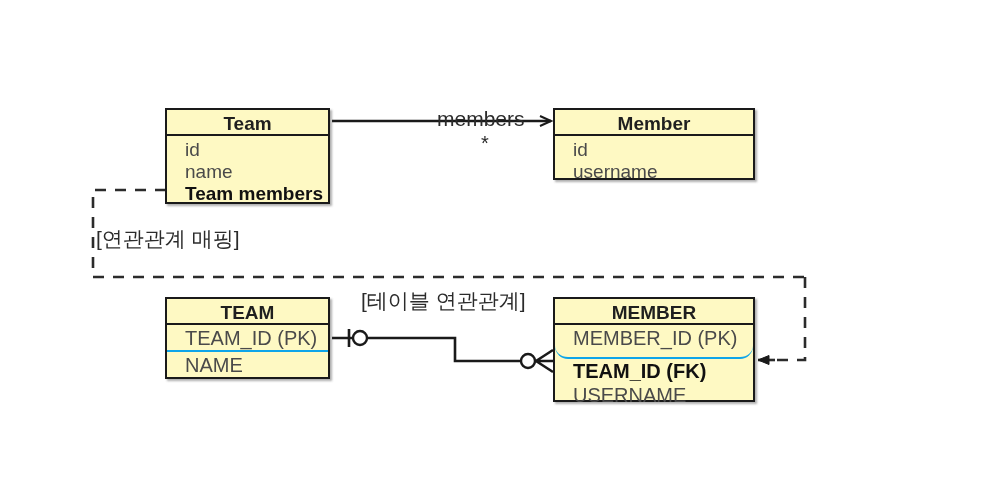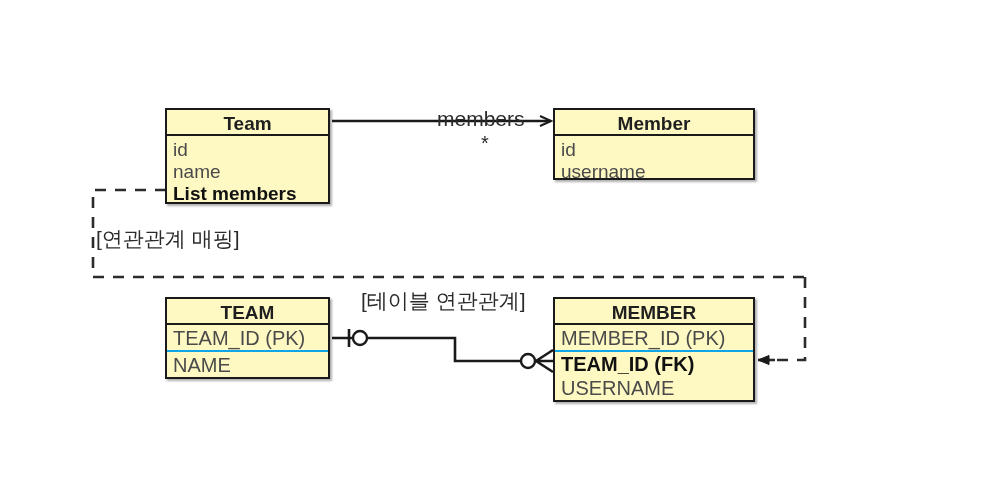--- a/index.html
+++ b/index.html
@@ -39,21 +39,21 @@
     text-align: center;
     font-weight: bold;
     color: #1f1f1f;
     border-bottom: 2px solid #1a1a1a;
     line-height: 1;
     white-space: nowrap;
   }
   .ent .cell {
     box-sizing: border-box;
     color: #4a4a4a;
-    padding-left: 6px;
+    padding-left: 18px;
     line-height: 1;
     white-space: nowrap;
   }
   .ent .cell.bold {
     color: #111111;
     font-weight: bold;
   }
   .ent .cell.ruled {
     border-bottom: 2px solid #0ea5e9;
   }
@@ -70,21 +70,21 @@
   #member-class .cell { height: 22px; font-size: 19px; padding-top: 2px; }
 
   
   #team-table { left: 165px; top: 297px; width: 165px; height: 82px; }
   #team-table .hdr { height: 26px; font-size: 19px; padding-top: 4px; }
   #team-table .cell { height: 27px; font-size: 20px; padding-top: 3px; }
 
   #member-table { left: 553px; top: 297px; width: 202px; height: 105px; }
   #member-table .hdr { height: 26px; font-size: 19px; padding-top: 4px; }
   #member-table .cell { font-size: 20px; padding-top: 3px; }
-  #member-table .cell.r1 { height: 27px; }
+  #member-table .cell.r1 { height: 34px; border-radius: 13px; }
   #member-table .cell.r2 { height: 26px; padding-top: 2px; }
   #member-table .cell.r3 { height: 24px; padding-top: 0px; }
 
   
   .label {
     position: absolute;
     color: #2b2b2b;
     white-space: nowrap;
     line-height: 1;
   }
@@ -148,21 +148,21 @@
 
   <div class="label" id="title-table">[테이블 연관관계]</div>
 
   <div class="label" id="label-mapping">[연관관계 매핑]</div>
 
   <div class="ent" id="team-class">
     <div class="hdr">Team</div>
     <div class="attrs">
       <div class="cell">id</div>
       <div class="cell">name</div>
-      <div class="cell bold">List members</div>
+      <div class="cell bold">Team members</div>
     </div>
   </div>
 
   <div class="ent" id="member-class">
     <div class="hdr">Member</div>
     <div class="attrs">
       <div class="cell">id</div>
       <div class="cell">username</div>
     </div>
   </div>

